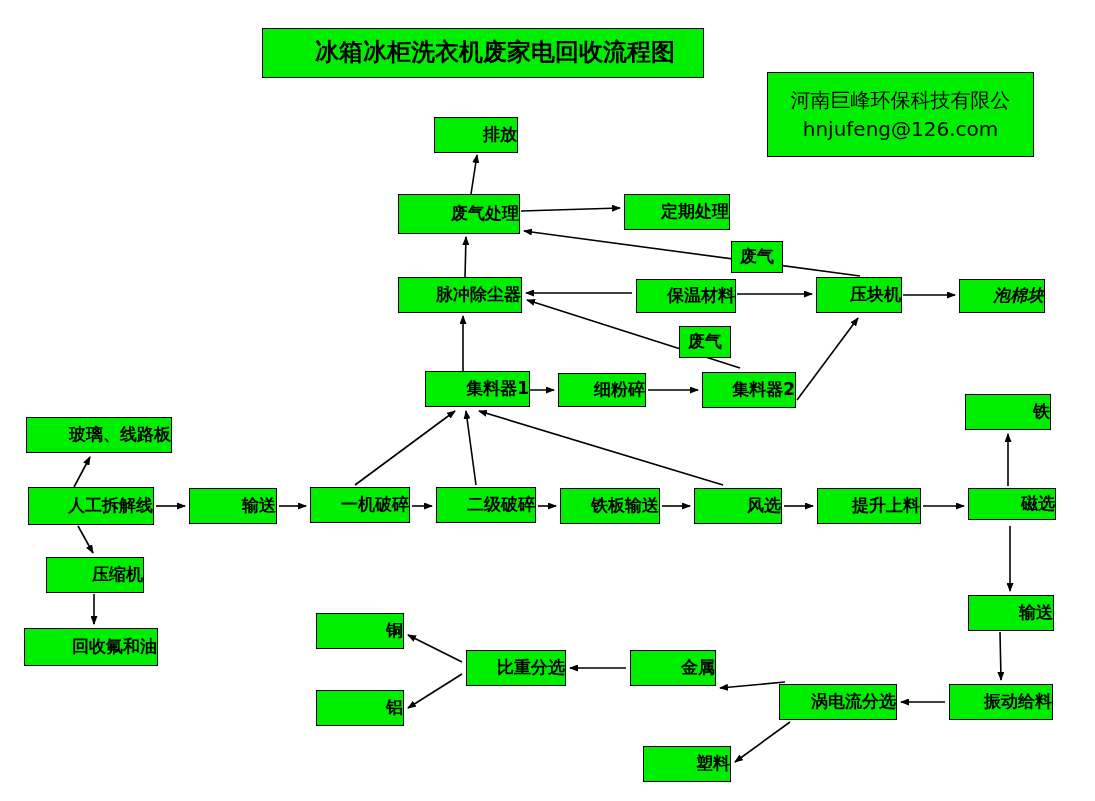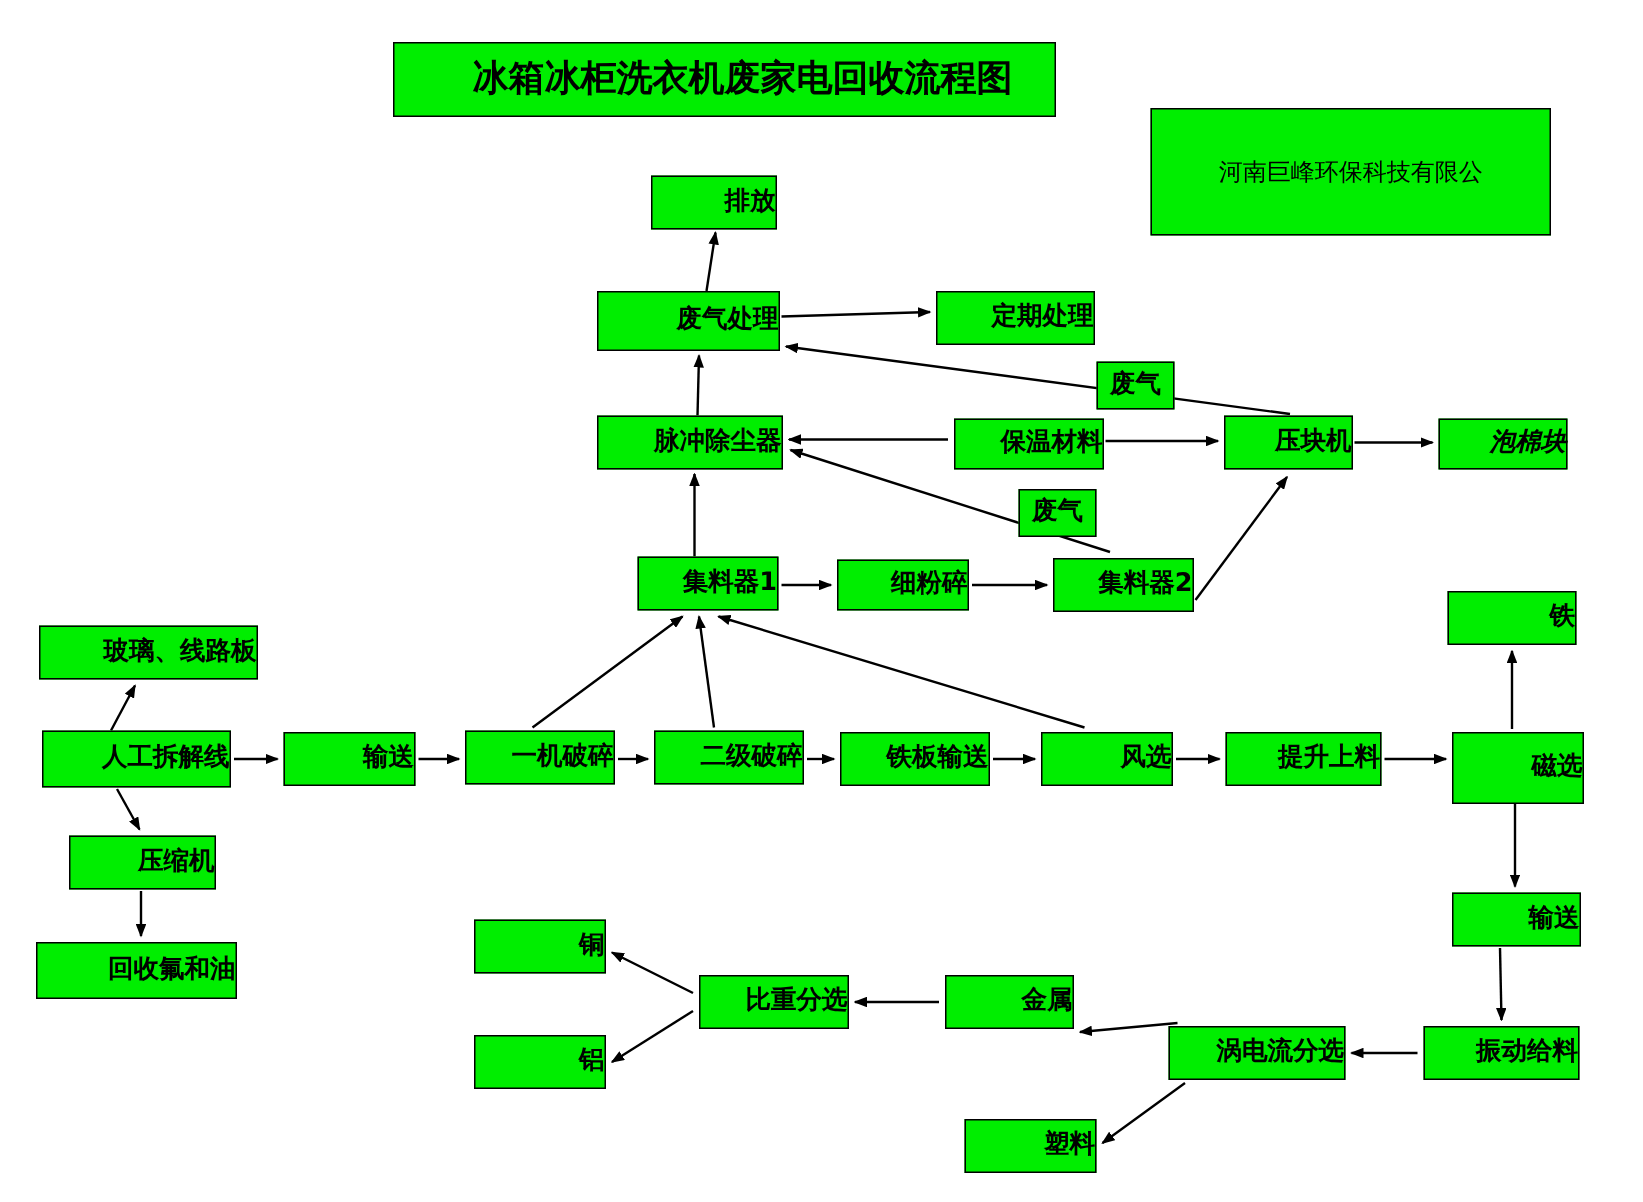--- a/index.html
+++ b/index.html
@@ -33,21 +33,21 @@
   }
   .node.plain {
     font-weight: bold;
     justify-content: flex-end;
   }
   .node.title-node {
     font-size: 24px;
     font-weight: bold;
   }
   .node.company-node {
-    font-size: 16px;
+    font-size: 20px;
     font-weight: normal;
     flex-direction: column;
     line-height: 1.45;
     white-space: normal;
     text-align: center;
   }
   .node.company-node .cn-line1 { font-weight: normal; }
   .node.company-node .cn-line2 { font-weight: normal; }
   .node.label-node {
     font-size: 17px;
@@ -111,20 +111,21 @@
         <polyline points="462,674 408,708" marker-end="url(#arrowhead)"></polyline>
       </g>
   </svg>
 
   <div id="nodes-layer">
       <div class="node title-node" style="left: 262px; top: 28px; width: 442px; height: 50px; background: rgb(0, 238, 0); border-color: rgb(0, 0, 0); padding-left: 24px;">
         <span>冰箱冰柜洗衣机废家电回收流程图</span>
       </div>
       <div class="node company-node" style="left: 767px; top: 72px; width: 267px; height: 85px; background: rgb(0, 238, 0); border-color: rgb(0, 0, 0);">
         <span class="cn-line1">河南巨峰环保科技有限公</span>
+        <span class="cn-line2">hnjufeng@126.com</span>
       </div>
       <div class="node plain" style="left: 434px; top: 117px; width: 84px; height: 36px; background: rgb(0, 238, 0); border-color: rgb(0, 0, 0);">
         <span>排放</span>
       </div>
       <div class="node plain" style="left: 398px; top: 194px; width: 122px; height: 40px; background: rgb(0, 238, 0); border-color: rgb(0, 0, 0);">
         <span>废气处理</span>
       </div>
       <div class="node plain" style="left: 624px; top: 194px; width: 106px; height: 36px; background: rgb(0, 238, 0); border-color: rgb(0, 0, 0);">
         <span>定期处理</span>
       </div>
@@ -139,21 +140,21 @@
       </div>
       <div class="node plain" style="left: 816px; top: 277px; width: 86px; height: 36px; background: rgb(0, 238, 0); border-color: rgb(0, 0, 0);">
         <span>压块机</span>
       </div>
       <div class="node plain" style="left: 959px; top: 279px; width: 86px; height: 34px; background: rgb(0, 238, 0); border-color: rgb(0, 0, 0); font-style: italic;">
         <span>泡棉块</span>
       </div>
       <div class="node label-node" style="left: 679px; top: 326px; width: 52px; height: 32px; background: rgb(0, 238, 0); border-color: rgb(0, 0, 0);">
         <span>废气</span>
       </div>
-      <div class="node plain" style="left: 425px; top: 371px; width: 94px; height: 36px; background: rgb(0, 238, 0); border-color: rgb(0, 0, 0);">
+      <div class="node plain" style="left: 425px; top: 371px; width: 105px; height: 36px; background: rgb(0, 238, 0); border-color: rgb(0, 0, 0);">
         <span>集料器1</span>
       </div>
       <div class="node plain" style="left: 558px; top: 373px; width: 88px; height: 34px; background: rgb(0, 238, 0); border-color: rgb(0, 0, 0);">
         <span>细粉碎</span>
       </div>
       <div class="node plain" style="left: 702px; top: 372px; width: 94px; height: 36px; background: rgb(0, 238, 0); border-color: rgb(0, 0, 0);">
         <span>集料器2</span>
       </div>
       <div class="node plain" style="left: 965px; top: 394px; width: 86px; height: 36px; background: rgb(0, 238, 0); border-color: rgb(0, 0, 0);">
         <span>铁</span>
@@ -175,21 +176,21 @@
       </div>
       <div class="node plain" style="left: 560px; top: 488px; width: 100px; height: 36px; background: rgb(0, 238, 0); border-color: rgb(0, 0, 0);">
         <span>铁板输送</span>
       </div>
       <div class="node plain" style="left: 694px; top: 488px; width: 88px; height: 36px; background: rgb(0, 238, 0); border-color: rgb(0, 0, 0);">
         <span>风选</span>
       </div>
       <div class="node plain" style="left: 817px; top: 488px; width: 104px; height: 36px; background: rgb(0, 238, 0); border-color: rgb(0, 0, 0);">
         <span>提升上料</span>
       </div>
-      <div class="node plain" style="left: 968px; top: 488px; width: 88px; height: 48px; background: rgb(0, 238, 0); border-color: rgb(0, 0, 0);">
+      <div class="node plain" style="left: 968px; top: 488px; width: 88px; height: 32px; background: rgb(0, 238, 0); border-color: rgb(0, 0, 0);">
         <span>磁选</span>
       </div>
       <div class="node plain" style="left: 46px; top: 557px; width: 98px; height: 36px; background: rgb(0, 238, 0); border-color: rgb(0, 0, 0);">
         <span>压缩机</span>
       </div>
       <div class="node plain" style="left: 968px; top: 595px; width: 86px; height: 36px; background: rgb(0, 238, 0); border-color: rgb(0, 0, 0);">
         <span>输送</span>
       </div>
       <div class="node plain" style="left: 316px; top: 613px; width: 88px; height: 36px; background: rgb(0, 238, 0); border-color: rgb(0, 0, 0);">
         <span>铜</span>

